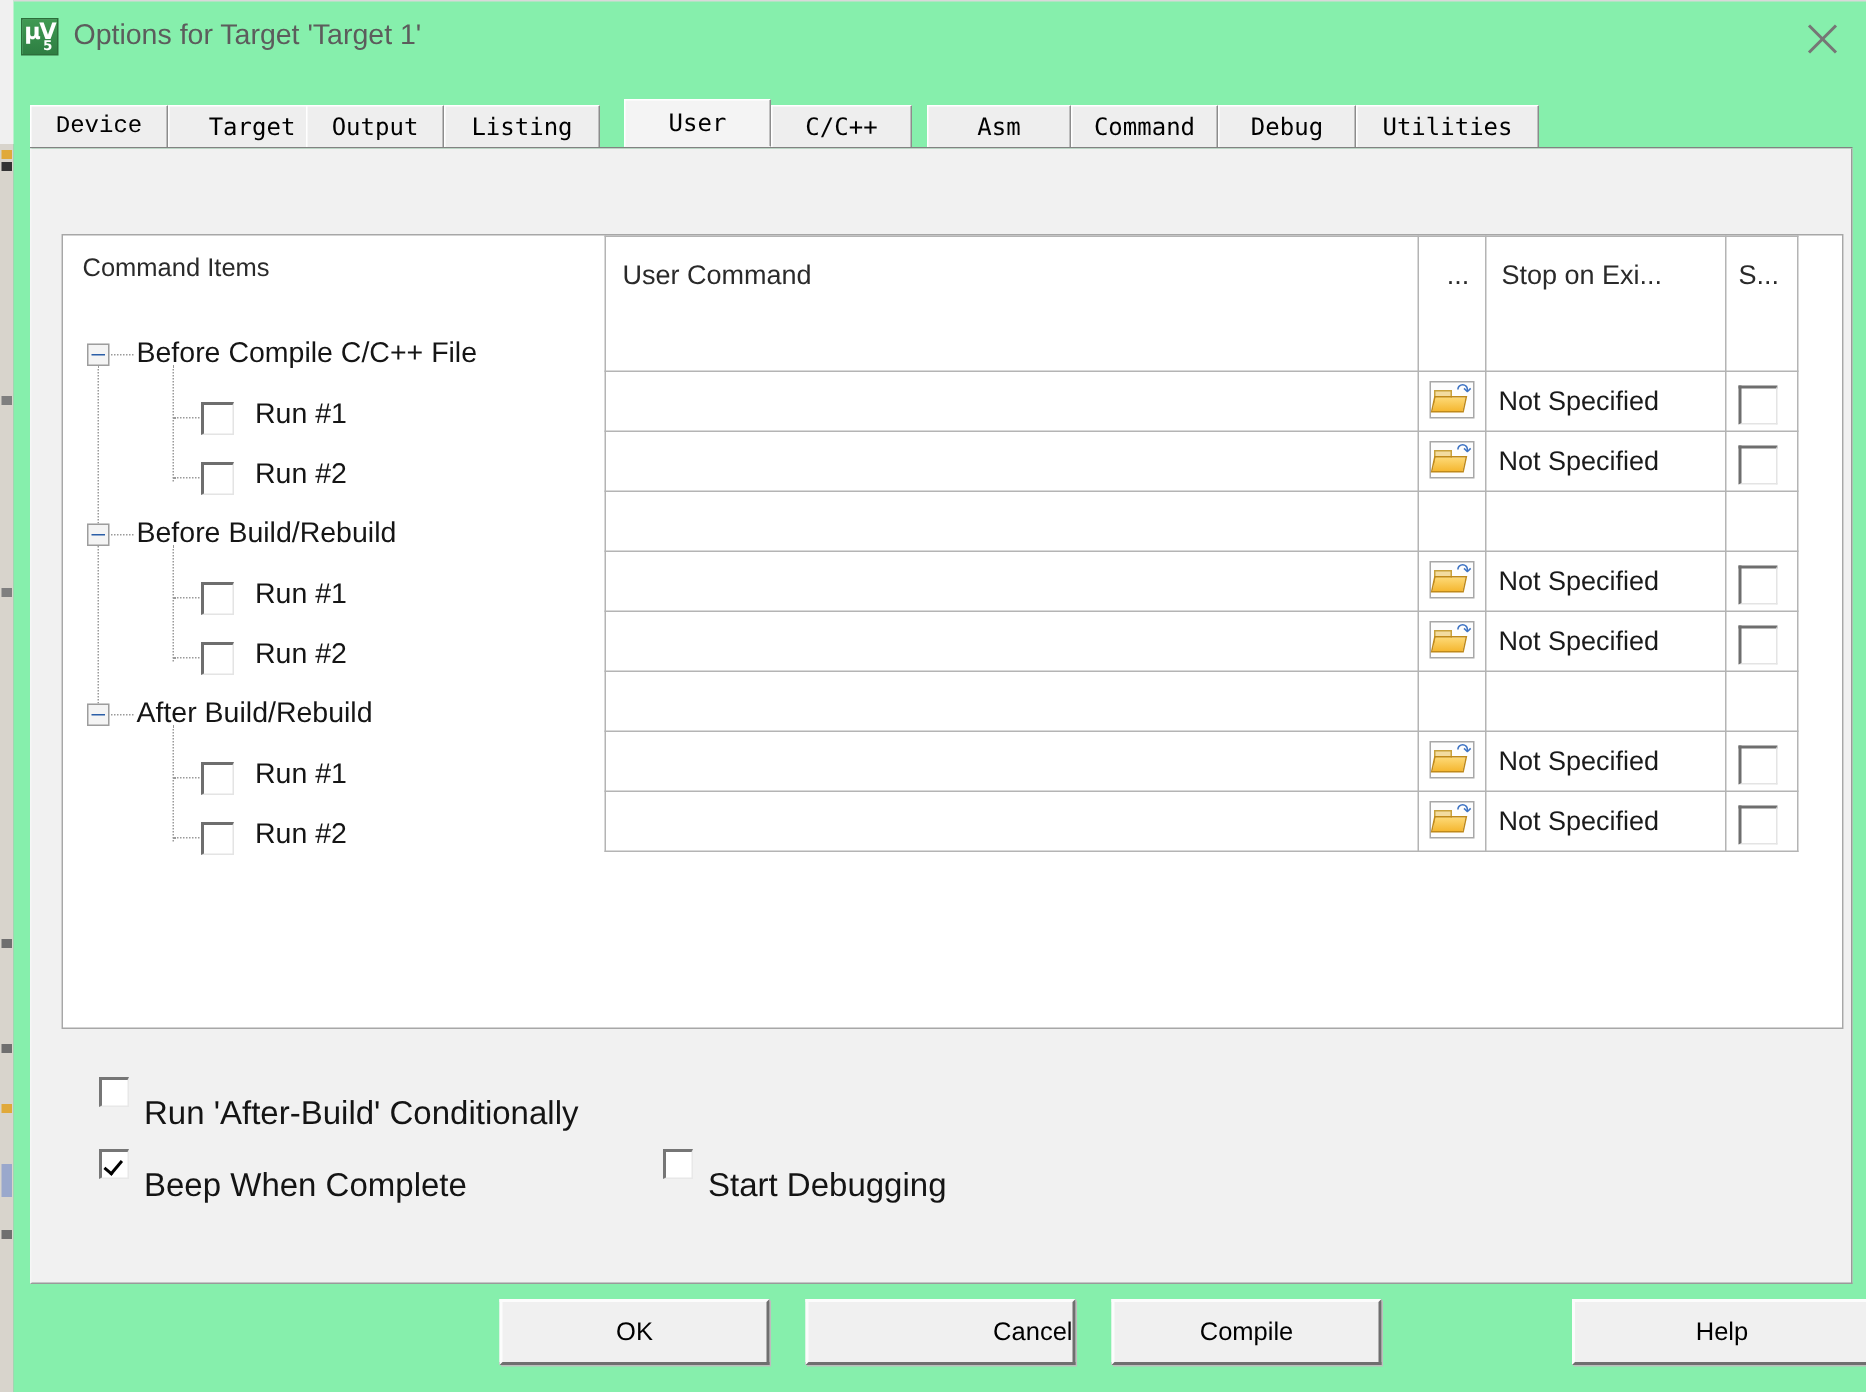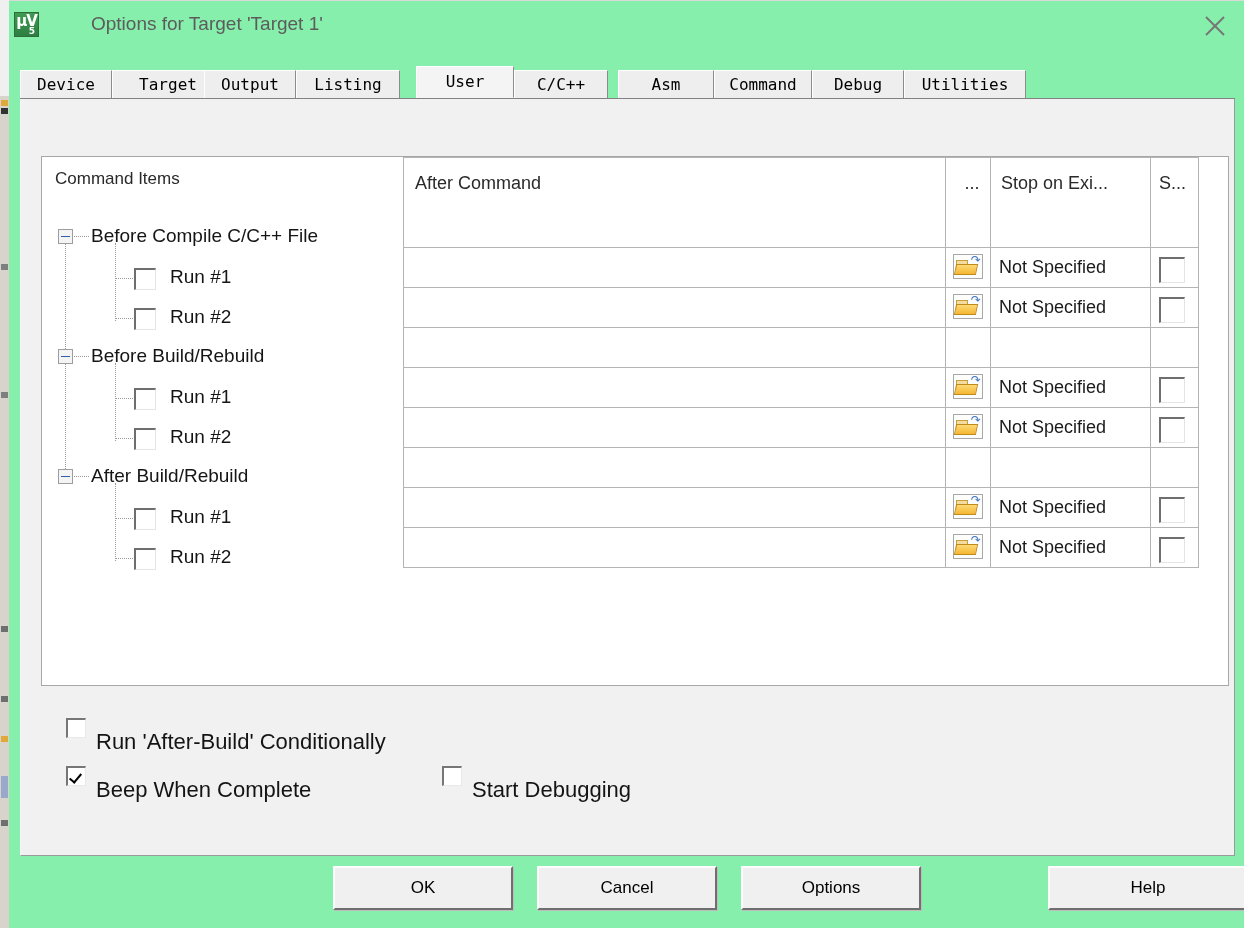--- a/index.html
+++ b/index.html
@@ -82,21 +82,20 @@
     font-size: 9px;
     font-weight: bold;
     color: #ffffff;
   }
   #title-text {
     position: absolute;
     left: 40px; top: 12px;
     font-size: 19px;
     color: #5c5c5c;
     white-space: nowrap;
-    margin-left: 42px;
   }
   #close-button {
     position: absolute;
     right: 6px; top: 2px;
     width: 46px; height: 44px;
     cursor: default;
   }
   #close-button svg { position: absolute; left: 12px; top: 12px; }
 
   
@@ -410,21 +409,21 @@
       <div id="close-button">
         <svg width="22" height="22" viewBox="0 0 22 22" aria-hidden="true">
           <line x1="2" y1="2" x2="20" y2="20" stroke="#767676" stroke-width="2"></line>
           <line x1="20" y1="2" x2="2" y2="20" stroke="#767676" stroke-width="2"></line>
         </svg>
       </div>
     </div>
 
     <div id="tabstrip">
       <div class="tabline"></div>
-      <div class="tab" style="left:0px;   width:92px;">Device</div>
+      <div class="tab" style="left:0px;   width:92px;font-family:Liberation Mono, monospace;">Device</div>
       <div class="tab" style="left:92px;  width:112px;">Target</div>
       <div class="tab" style="left:184px; width:92px;">Output</div>
       <div class="tab" style="left:276px; width:104px;">Listing</div>
       <div class="tab active" style="left:396px; width:98px;">User</div>
       <div class="tab" style="left:494px; width:94px;">C/C++</div>
       <div class="tab" style="left:598px; width:96px;">Asm</div>
       <div class="tab" style="left:694px; width:98px;">Command</div>
       <div class="tab" style="left:792px; width:92px;">Debug</div>
       <div class="tab" style="left:884px; width:122px;">Utilities</div>
     </div>
@@ -446,21 +445,21 @@
 
       <div class="hline" style="left:0; top:90px;  width:796px;"></div>
       <div class="hline" style="left:0; top:130px; width:796px;"></div>
       <div class="hline" style="left:0; top:170px; width:796px;"></div>
       <div class="hline" style="left:0; top:210px; width:796px;"></div>
       <div class="hline" style="left:0; top:250px; width:796px;"></div>
       <div class="hline" style="left:0; top:290px; width:796px;"></div>
       <div class="hline" style="left:0; top:330px; width:796px;"></div>
       <div class="hline" style="left:0; top:370px; width:796px;"></div>
 
-      <div class="hdrcell" style="left:12px;  top:16px; width:520px;">After Command</div>
+      <div class="hdrcell" style="left:12px;  top:16px; width:520px;">User Command</div>
       <div class="hdrcell" style="left:552px; top:16px; width:34px; text-align:center;">...</div>
       <div class="hdrcell" style="left:598px; top:16px; width:148px;">Stop on Exi...</div>
       <div class="hdrcell" style="left:756px; top:16px; width:36px;">S...</div>
 
       <div class="folder-btn" style="left:548px; top:96px;">
         <div class="frame"></div>
           <div class="back"></div>
           <div class="front"></div>
           <div class="arrow">↷</div>
       </div>
@@ -580,19 +579,19 @@
       <div class="box checked"></div>
       <div class="otext">Beep When Complete</div>
     </div>
     <div class="optrow" style="left:433px; top:763px;">
       <div class="box"></div>
       <div class="otext">Start Debugging</div>
     </div>
 
     <div id="buttonbar">
       <div class="dlgbtn" style="left:324px; width:180px;">OK</div>
-      <div class="dlgbtn" style="left:528px; width:180px;">Cancel</div>
-      <div class="dlgbtn" style="left:732px; width:180px;">Options</div>
+      <div class="dlgbtn" style="left:528px; width:180px;text-align:right;">Cancel</div>
+      <div class="dlgbtn" style="left:732px; width:180px;">Compile</div>
       <div class="dlgbtn" style="left:1039px; width:200px;">Help</div>
     </div>
 
   </div>
 </div>
 
 </body></html>

